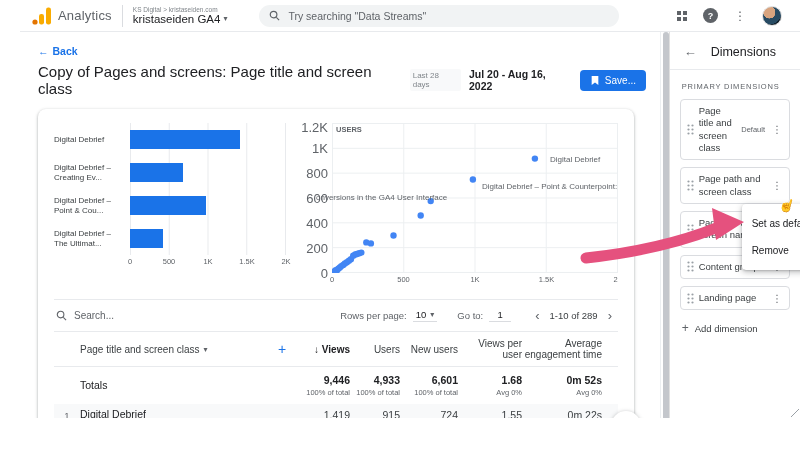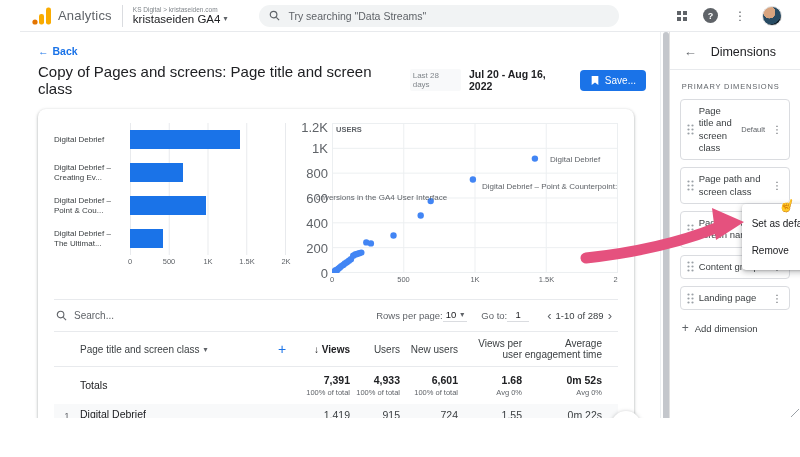--- a/index.html
+++ b/index.html
@@ -72,21 +72,21 @@
   .ann { position:absolute; white-space:nowrap; font-size:8px; color:#5f6368; }
   .ann-1 { left:218px; top:32px; }
   .ann-2 { left:150px; top:59px; }
   .ann-3 { left:-16px; top:70px; }
   .sc-xaxis { margin-left:22px; position:relative; height:10px; margin-top:2px; width:286px; }
   .views-label { position:absolute; left:0; top:8px; font-size:7.5px; font-weight:bold; color:#5f6368; }
 
   
   .tbl-toolbar { display:flex; align-items:center; border-top:1px solid #e8eaed; margin-top:14px; padding:8px 2px; }
   .tbl-search { display:flex; align-items:center; gap:7px; font-size:10px; color:#5f6368; }
-  .tbl-controls { margin-left:auto; display:flex; align-items:center; font-size:9.5px; color:#5f6368; }
+  .tbl-controls { margin-left:auto; display:flex; align-items:center; gap:6px; font-size:9.5px; color:#5f6368; }
   .ctl-val { color:#202124; border-bottom:1px solid #dadce0; padding:0 3px 1px; display:inline-flex; gap:4px; align-items:center; cursor:pointer; }
   .pg-chip { color:#3c4043; }
   .pg-arrow { font-size:13px; color:#5f6368; padding:0 4px; cursor:pointer; }
   .gap-l { margin-left:14px; }
   .tbl { font-size:10.5px; }
   .tbl-row { display:grid; grid-template-columns:26px 192px 20px 58px 50px 58px 64px 80px; align-items:center; }
   .tbl-head { border-top:1px solid #e8eaed; border-bottom:1px solid #e8eaed; padding:6px 0; color:#3c4043; font-size:10px; }
   .th-dim { display:flex; align-items:center; gap:4px; cursor:pointer; }
   .th-num { text-align:right; }
   .th-sorted { font-weight:bold; color:#202124; }
@@ -318,21 +318,21 @@
             <span class="th-num">New users</span>
             <span class="th-num">Views per user</span>
             <span class="th-num">Average engagement time</span>
           </div>
 
           <div class="tbl-row totals-row">
             <span></span>
             <span class="row-name">Totals</span>
             <span></span>
             <span>
-                <div class="t-val">7,391</div>
+                <div class="t-val">9,446</div>
                 <div class="t-sub">100% of total</div>
               </span>
             <span>
                 <div class="t-val">4,933</div>
                 <div class="t-sub">100% of total</div>
               </span>
             <span>
                 <div class="t-val">6,601</div>
                 <div class="t-sub">100% of total</div>
               </span>

